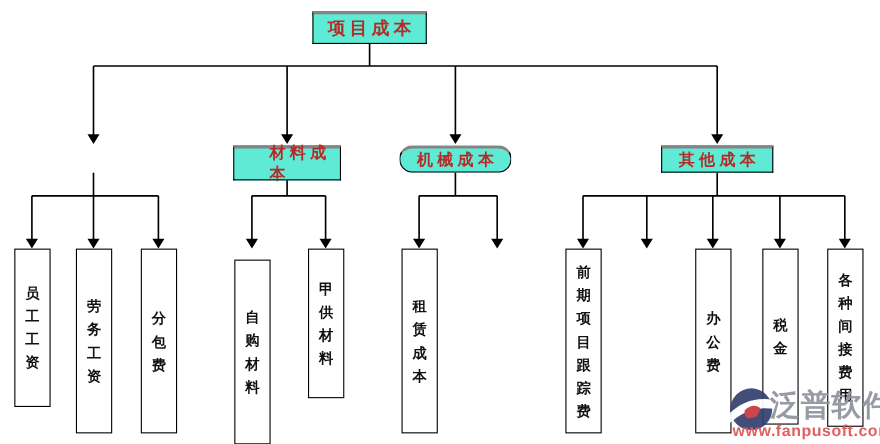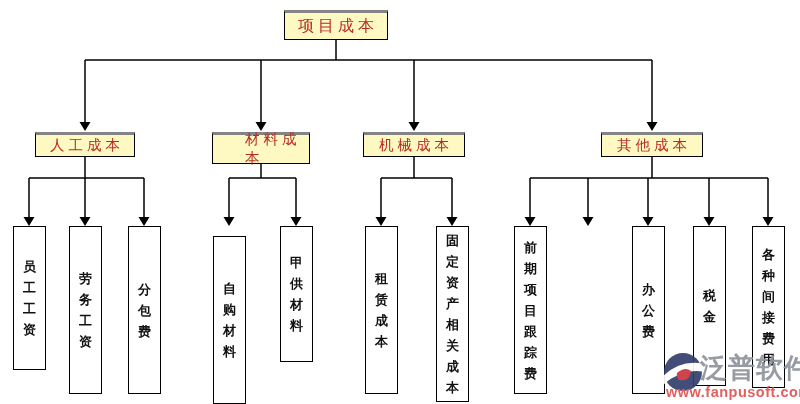--- a/index.html
+++ b/index.html
@@ -4,24 +4,24 @@
 <style>
   html,body{margin:0;padding:0;background:#ffffff;}
   #canvas{
     position:relative;width:800px;height:404px;background:#ffffff;overflow:hidden;
     font-family:"Liberation Serif","DejaVu Serif",serif;
   }
   
   #connectors{position:absolute;left:0;top:0;width:800px;height:404px;z-index:1;}
   
   .hbox{
-    position:absolute;z-index:2;background:#fef9c3;
+    position:absolute;z-index:2;background:#5eead4;
     border:1px solid #000000;border-top:3px solid #848484;
     display:flex;align-items:center;justify-content:center;
-    color:#b62b27;font-weight:normal;letter-spacing:4px;
+    color:#b62b27;font-weight:bold;letter-spacing:4px;
     box-sizing:border-box;
   }
   .hbox.root{font-size:16px;}
   .hbox.branch{font-size:14.5px;}
   .hbox span{padding-left:4px;}
   
   .leaf{
     position:absolute;z-index:2;background:#ffffff;border:1px solid #000000;
     display:flex;align-items:center;justify-content:center;
     box-sizing:border-box;color:#111111;font-weight:bold;font-size:13px;
@@ -102,27 +102,24 @@
       <polygon points="648,226 642.5,217 653.5,217"></polygon>
       <polygon points="709,226 703.5,217 714.5,217"></polygon>
       <polygon points="768,226 762.5,217 773.5,217"></polygon>
     </g>
   </svg>
 
   <div class="hbox root" style="left:284px;top:10px;width:104px;height:30px;">
     <span>项目成本</span>
   </div>
 
-  <div class="hbox branch" style="left:35px;top:132px;width:100px;height:25px;">
-    <span>人工成本</span>
-  </div>
   <div class="hbox branch" style="left:212px;top:132px;width:98px;height:32px;padding-left:28px;">
     <span>材料成本</span>
   </div>
-  <div class="hbox branch" style="left:363px;top:132px;width:102px;height:25px;">
+  <div class="hbox branch" style="left:363px;top:132px;width:102px;height:25px;border-radius:12px;">
     <span>机械成本</span>
   </div>
   <div class="hbox branch" style="left:601px;top:132px;width:102px;height:25px;">
     <span>其他成本</span>
   </div>
 
   <div class="leaf" style="left:13px;top:226px;width:33px;height:144px;">
     <span>员工工资</span>
   </div>
   <div class="leaf" style="left:69px;top:226px;width:33px;height:168px;">
@@ -132,23 +129,20 @@
     <span>分包费</span>
   </div>
   <div class="leaf" style="left:213px;top:236px;width:33px;height:168px;">
     <span>自购材料</span>
   </div>
   <div class="leaf" style="left:280px;top:226px;width:33px;height:136px;">
     <span>甲供材料</span>
   </div>
   <div class="leaf" style="left:365px;top:226px;width:33px;height:168px;">
     <span>租赁成本</span>
-  </div>
-  <div class="leaf" style="left:436px;top:226px;width:33px;height:176px;">
-    <span>固定资产相关成本</span>
   </div>
   <div class="leaf" style="left:514px;top:226px;width:33px;height:168px;">
     <span>前期项目跟踪费</span>
   </div>
   <div class="leaf" style="left:632px;top:226px;width:33px;height:168px;">
     <span>办公费</span>
   </div>
   <div class="leaf" style="left:693px;top:226px;width:33px;height:160px;">
     <span>税金</span>
   </div>

